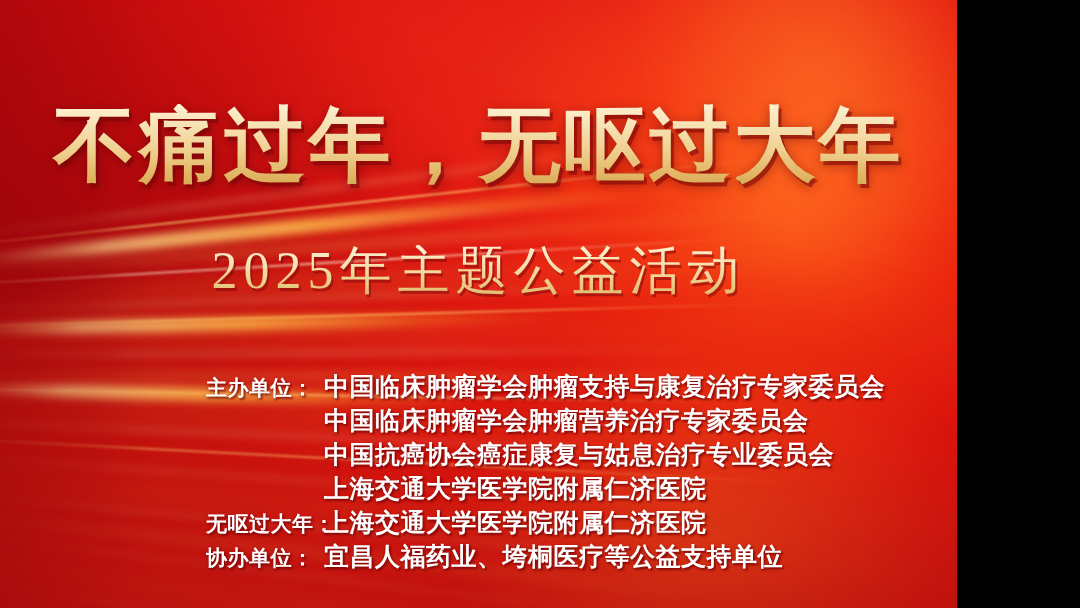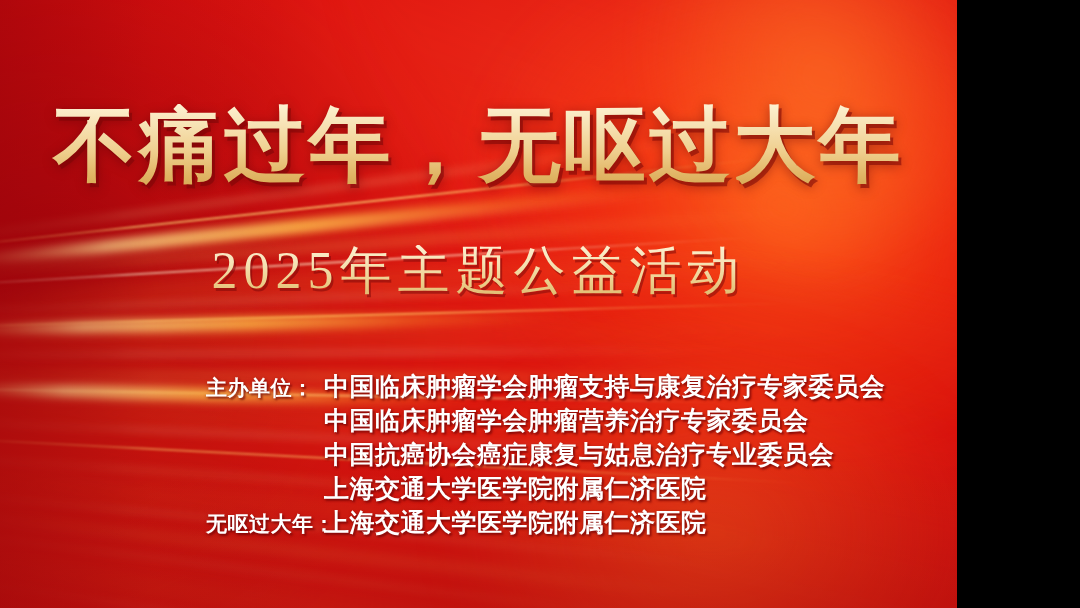--- a/index.html
+++ b/index.html
@@ -234,16 +234,20 @@
           <span class="credit-value">中国抗癌协会癌症康复与姑息治疗专业委员会</span>
         </div>
         <div class="credit-row">
           <span class="credit-label empty">&nbsp;</span>
           <span class="credit-value">上海交通大学医学院附属仁济医院</span>
         </div>
         <div class="credit-row">
           <span class="credit-label">无呕过大年：</span>
           <span class="credit-value">上海交通大学医学院附属仁济医院</span>
         </div>
+        <div class="credit-row">
+          <span class="credit-label">协办单位：</span>
+          <span class="credit-value">宜昌人福药业、垮桐医疗等公益支持单位</span>
+        </div>
       </div>
 
   </div>
 </div>
 
 </body></html>

